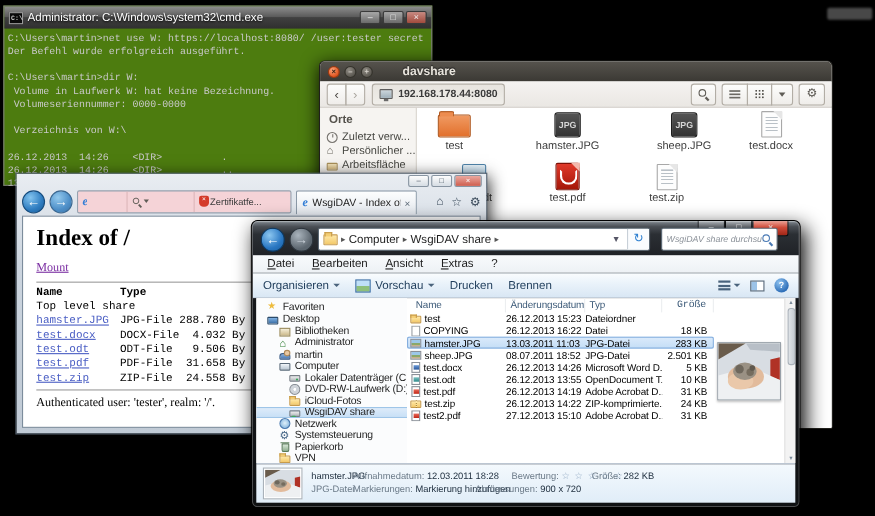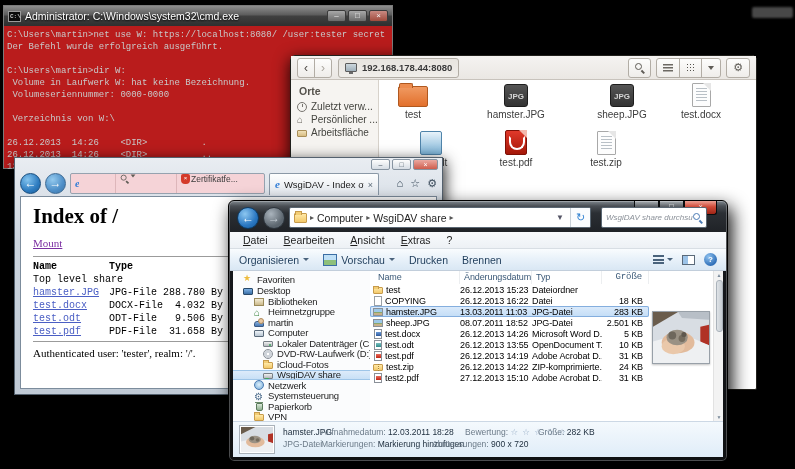--- a/index.html
+++ b/index.html
@@ -2,21 +2,21 @@
 <html><head>
 <meta charset="utf-8">
 <style>
   html,body{margin:0;padding:0;background:#000;width:795px;height:469px;overflow:hidden;
     font-family:"Liberation Sans",sans-serif;-webkit-font-smoothing:antialiased;}
   *{box-sizing:border-box;}
   .win{position:absolute;}
   
   #bgfrag{position:absolute;right:2px;top:7px;width:41px;height:11px;background:#8f8f8f;opacity:.5;border-radius:2px;filter:blur(1px);}
   
-  #cmd{left:3px;top:5px;width:390px;height:164px;z-index:1;background:#b91c1c;border:1px solid #7b7b7b;box-shadow:2px 3px 10px rgba(0,0,0,.85);}
+  #cmd{left:3px;top:5px;width:390px;height:164px;z-index:1;background:#4d7c0f;border:1px solid #7b7b7b;box-shadow:2px 3px 10px rgba(0,0,0,.85);}
   .c-tb{height:20px;display:flex;align-items:center;gap:4px;padding:0 4px;
     background:linear-gradient(#8d8d8d,#5c5c5c 45%,#404040 50%,#2f2f2f);}
   .c-ic{width:13px;height:11px;background:#0a0a0a;border:1px solid #9a9a9a;color:#ddd;flex:none;position:relative;}
   .c-ic::before{content:"C:\\";position:absolute;left:1px;top:0;font:bold 6px/10px "Liberation Mono",monospace;color:#cfcfcf;}
   .c-title{flex:1;color:#fff;font-size:10.5px;text-shadow:0 1px 2px #000;white-space:nowrap;overflow:hidden;}
   .c-btns{display:flex;gap:2px;}
   .cwb{width:19px;height:12px;border:1px solid #3a3a3a;border-radius:2px;background:linear-gradient(#a8a8a8,#6a6a6a);
     color:#f2f2f2;font-size:8px;line-height:10px;text-align:center;}
   .cwb.close{background:linear-gradient(#c98a82,#a04a3c);}
   .cwb.min::before{content:"–";} .cwb.max::before{content:"□";} .cwb.close::before{content:"×";}
@@ -98,21 +98,21 @@
   .iwb.min::before{content:"–";}.iwb.max::before{content:"□";}.iwb.close::before{content:"×";}
   .ie-nav{position:absolute;top:13px;left:5px;right:5px;height:24px;display:flex;align-items:center;gap:4px;}
   .ie-circ{width:21px;height:21px;border-radius:50%;flex:none;border:1px solid #174d7e;color:#fff;text-align:center;
     font-size:12px;line-height:19px;background:radial-gradient(circle at 35% 30%,#83c4ef,#2e7cc0 60%,#1b5c96);}
   .ie-circ.fwd{opacity:.82;}
   .ie-addr{width:195px;height:21px;display:flex;align-items:center;border:1px solid #96a2af;border-radius:2px;
     background:#f5d3d7;overflow:hidden;flex:none;}
   .seg-url{display:flex;align-items:center;gap:3px;padding:0 4px;flex:1;font-size:8.5px;white-space:nowrap;overflow:hidden;}
   .ie-e{font:italic bold 11px/11px "Liberation Serif",serif;color:#2f7cd6;}
   .u-scheme,.u-rest{color:#75706e;} .u-host{color:#1c1c1c;}
-  .seg{display:flex;gap:1px;padding:0 4px;height:100%;border-left:1px solid #ddb6ba;font-size:8.5px;color:#3c3c3c;white-space:nowrap;margin-left:36px;}
+  .seg{display:flex;align-items:center;gap:1px;padding:0 4px;height:100%;border-left:1px solid #ddb6ba;font-size:8.5px;color:#3c3c3c;white-space:nowrap;margin-left:36px;}
   .seg .i-mag::before{border-color:#6c7populate3;}
   .seg-mag .i-mag{transform:scale(.85);}
   .shield{width:9px;height:10px;background:#d43a2a;border-radius:2px 2px 4px 4px;color:#fff;font-size:6px;line-height:9px;text-align:center;flex:none;}
   .shield::before{content:"×";}
   .seg-ref{background:#fbfbfb;color:#3e6e9e;font-size:10px;}
   .ie-tab{align-self:flex-end;width:110px;height:22px;display:flex;align-items:center;gap:4px;padding:0 5px;
     background:linear-gradient(#fdfefe,#e3e8ee);border:1px solid #8a98a6;border-bottom:none;border-radius:2px 2px 0 0;font-size:9.5px;color:#222;}
   .ie-tab .lbl{flex:1;white-space:nowrap;overflow:hidden;}
   .tab-x{color:#5c6a78;font-size:9px;}
   .ie-tools{margin-left:auto;display:flex;gap:7px;color:#3e4e5e;font-size:11px;align-items:center;}
@@ -263,20 +263,28 @@
  Volumeseriennummer: 0000-0000
 
  Verzeichnis von W:\
 
 26.12.2013  14:26    &lt;DIR&gt;          .
 26.12.2013  14:26    &lt;DIR&gt;          ..
 13.03.2011  11:13           288.780 hamster.JPG</pre>
 </div>
 
 <div id="nau" class="win">
+  <div class="n-tb">
+    <span class="n-dots">
+      <span class="dot close"></span>
+      <span class="dot min"></span>
+      <span class="dot max"></span>
+    </span>
+    <span class="n-title">davshare</span>
+  </div>
   <div class="n-tool">
     <span class="ngrp">
       <span class="nbtn">‹</span>
       <span class="nbtn nb-fwd">›</span>
     </span>
     <span class="nbtn n-loc">
       <span class="n-mon"></span>
       <span>192.168.178.44:8080</span>
     </span>
     <span class="n-right">
@@ -420,20 +428,23 @@
           </div>
 
           <div class="row">
             <a class="c1">test.odt</a><span class="c2">ODT-File</span><span class="c3">9.506 By</span>
           </div>
 
           <div class="row">
             <a class="c1">test.pdf</a><span class="c2">PDF-File</span><span class="c3">31.658 By</span>
           </div>
 
+          <div class="row">
+            <a class="c1">test.zip</a><span class="c2">ZIP-File</span><span class="c3">24.558 By</span>
+          </div>
         </div>
     </div>
     <hr class="ie-hr">
     <div class="auth">Authenticated user: 'tester', realm: '/'.</div>
     
   </div>
 </div>
 
 <div id="exp" class="win">
   <span class="x-btns">
@@ -505,21 +516,21 @@
           <span>Desktop</span>
         </div>
 
         <div class="xt d1">
           <span class="ti libraries"></span>
           <span>Bibliotheken</span>
         </div>
 
         <div class="xt d1">
           <span class="ti homegroup"></span>
-          <span>Heimnetzgruppe</span>
+          <span>Administrator</span>
         </div>
 
         <div class="xt d1">
           <span class="ti user"></span>
           <span>martin</span>
         </div>
 
         <div class="xt d1">
           <span class="ti computer"></span>
           <span>Computer</span>

